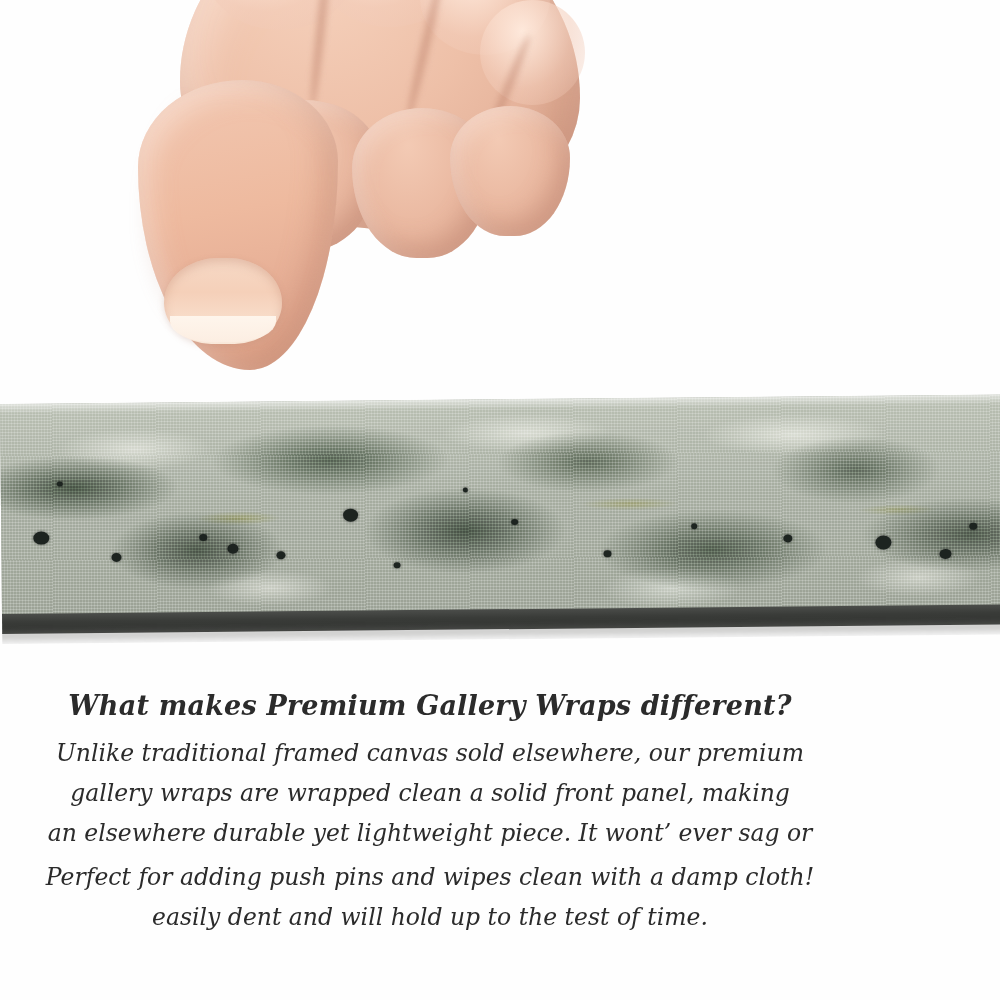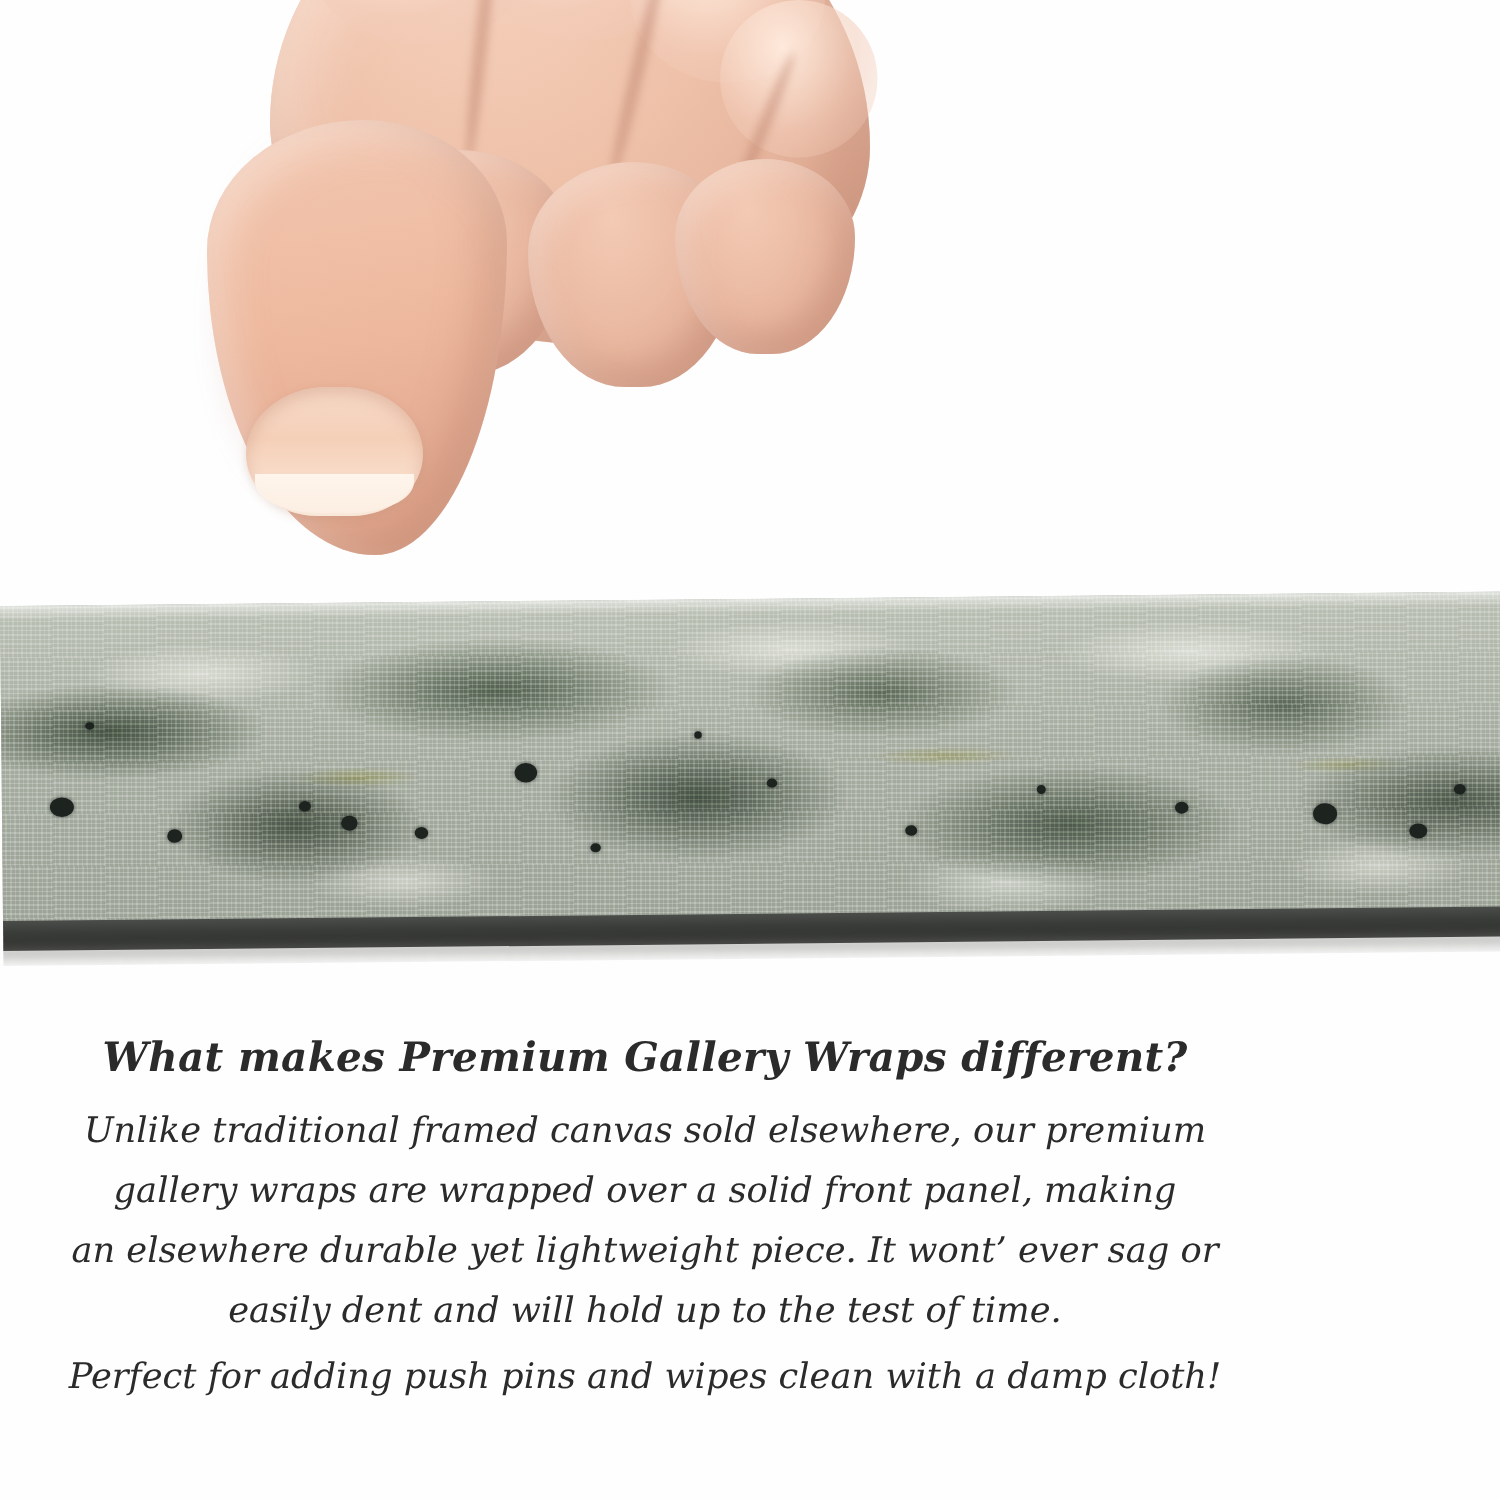--- a/index.html
+++ b/index.html
@@ -308,19 +308,19 @@
       <div class="sp" style="left:472px; top:88px;  width:5px;  height:5px;"></div>
     </div>
     <div class="edge-highlight"></div>
     <div class="panel-side"></div>
     <div class="panel-shadow"></div>
   </div>
 
   <div class="caption">
     <div class="caption-title">What makes Premium Gallery Wraps different?</div>
     <div class="caption-line">Unlike traditional framed canvas sold elsewhere, our premium</div>
-    <div class="caption-line">gallery wraps are wrapped over a solid front panel, making</div>
+    <div class="caption-line">gallery wraps are wrapped clean a solid front panel, making</div>
     <div class="caption-line">an elsewhere durable yet lightweight piece. It wont’ ever sag or</div>
+    <div class="caption-line last">Perfect for adding push pins and wipes clean with a damp cloth!</div>
     <div class="caption-line">easily dent and will hold up to the test of time.</div>
-    <div class="caption-line last">Perfect for adding push pins and wipes clean with a damp cloth!</div>
   </div>
 
 </div>
 
 </body></html>

